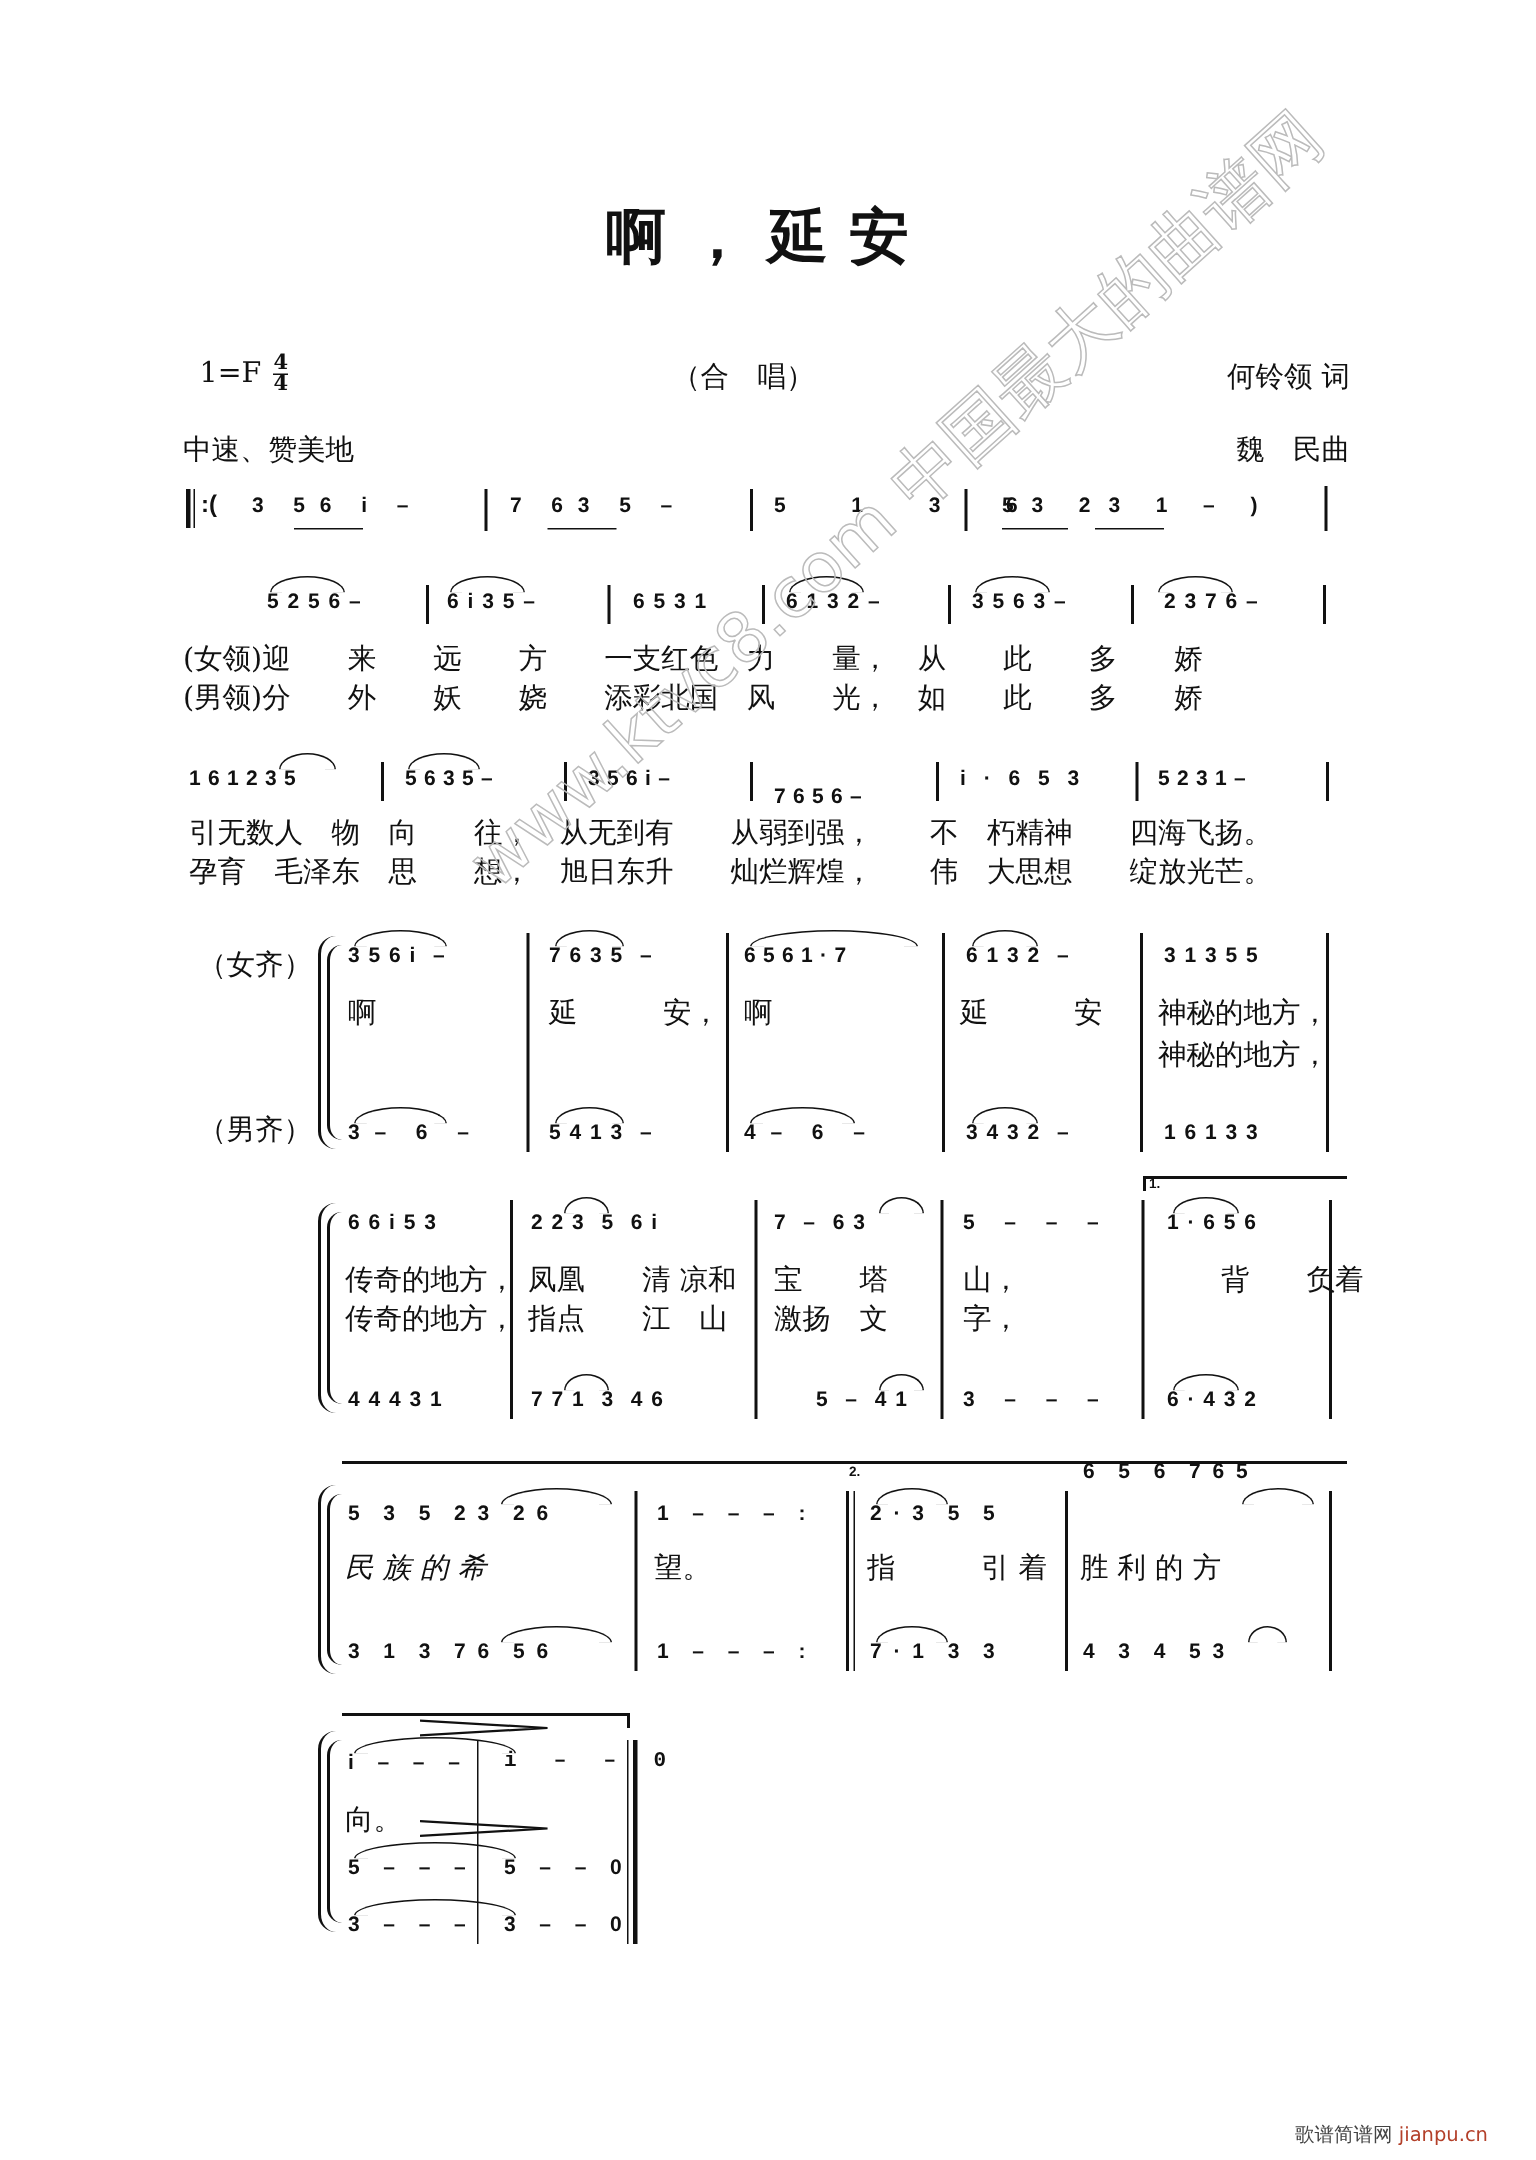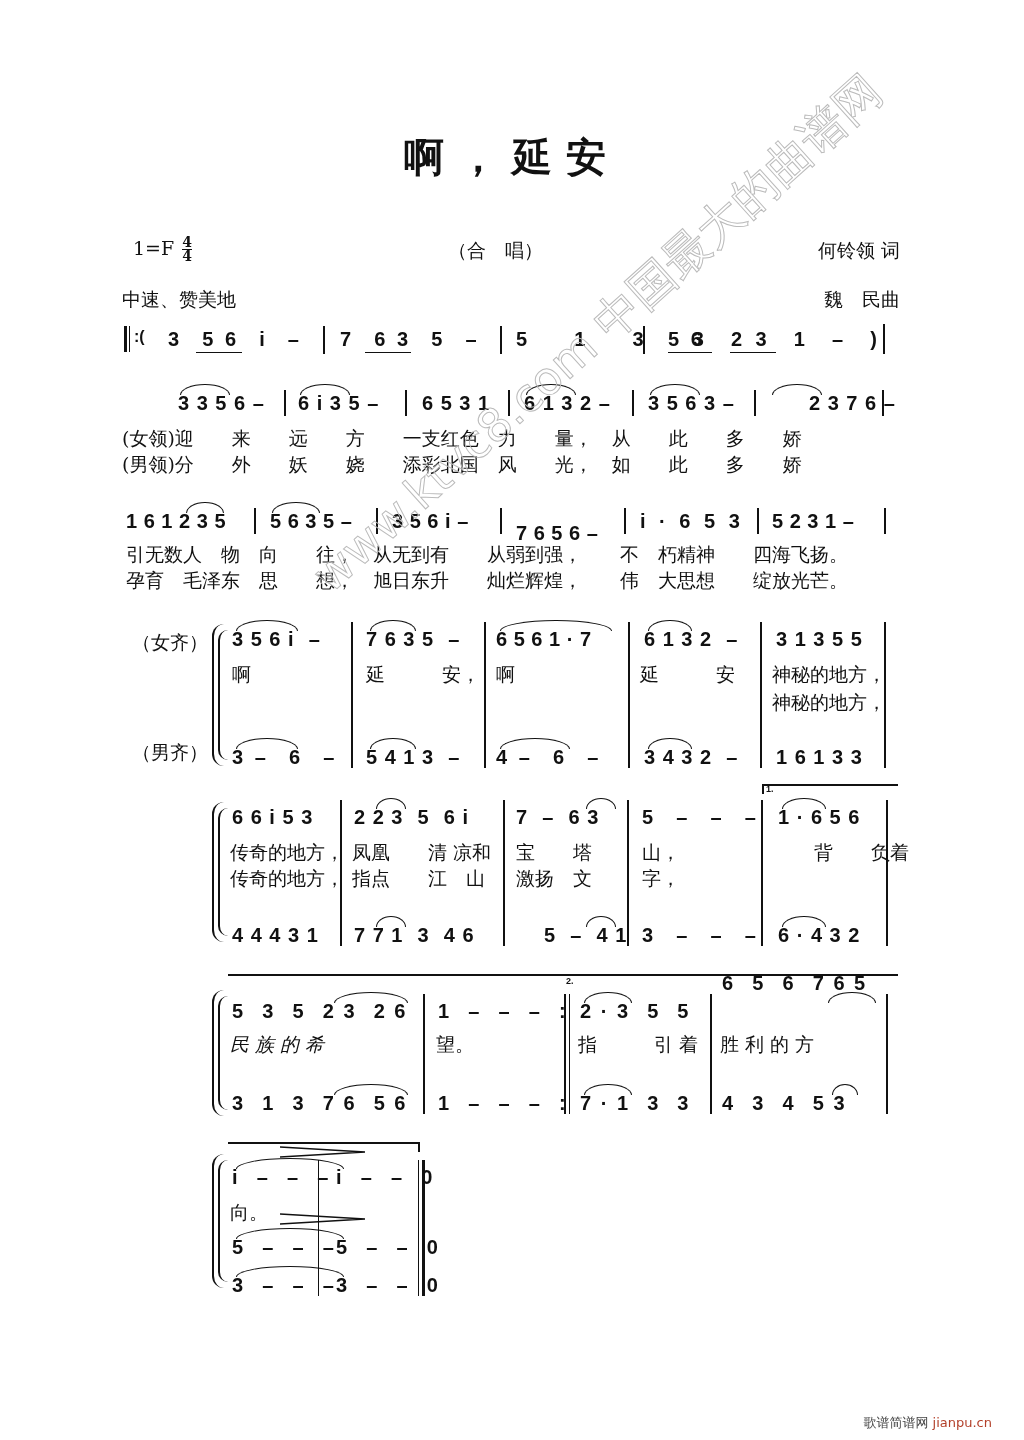--- a/index.html
+++ b/index.html
@@ -3,21 +3,21 @@
 <meta charset="utf-8">
 <style>
   html, body { margin:0; padding:0; }
   body {
     width:1024px; height:1440px; background:#ffffff; position:relative; overflow:hidden;
     font-family:"DejaVu Sans", sans-serif; color:#111;
   }
   .abs { position:absolute; }
   .title { left:0; width:1024px; top:130px; text-align:center; font-size:40px; font-weight:bold; letter-spacing:14px; }
   .meta { font-size:19px; font-family:"DejaVu Serif", serif; }
-  .num { font-family:"Liberation Sans", sans-serif; font-weight:bold; font-size:20px; }
+  .num { font-family:"Liberation Sans", sans-serif; font-weight:bold; font-size:14px; }
   .lyric { font-size:19px; font-family:"DejaVu Serif", serif; white-space:pre; }
   .bar { position:absolute; width:2px; background:#111; }
   .row { position:absolute; white-space:pre; }
   .slur { position:absolute; border:1.5px solid #111; border-bottom:none; border-radius:50% 50% 0 0 / 100% 100% 0 0; height:10px; }
   .brace { position:absolute; border-left:2px solid #111; border-radius:12px 0 0 12px; }
   .watermark { position:absolute; left:300px; top:560px; transform:rotate(-42deg); transform-origin:left top; font-size:46px; color:transparent; -webkit-text-stroke:1px #bbb; font-family:"DejaVu Sans", sans-serif; white-space:nowrap; }
   .footer { right:32px; bottom:8px; font-size:13px; color:#444; }
   .footer .site { color:#b3402a; }
   .voltabar { position:absolute; height:2px; background:#111; }
   .hair { position:absolute; height:0; border-top:1.5px solid #111; }
@@ -51,31 +51,31 @@
   <div class="bar" style="left:643px; top:326px; height:28px;"></div>
   <div class="row num" style="left:668px; top:328px; word-spacing:8px;">5 3  2 3  1  –  )</div>
   <div class="bar" style="left:883px; top:324px; height:30px;"></div>
   <div class="hair" style="left:196px; top:352px; width:46px;"></div>
   <div class="hair" style="left:365px; top:352px; width:46px;"></div>
   <div class="hair" style="left:668px; top:352px; width:44px;"></div>
   <div class="hair" style="left:730px; top:352px; width:46px;"></div>
 </div>
 
 <div>
-  <div class="row num" style="left:178px; top:392px; word-spacing:2px;">3 3 5 6 –</div>
+  <div class="row num" style="left:178px; top:392px; word-spacing:2px;">5 2 5 6 –</div>
   <div class="bar" style="left:284px; top:390px; height:26px;"></div>
   <div class="row num" style="left:298px; top:392px; word-spacing:2px;">6 i 3 5 –</div>
   <div class="bar" style="left:405px; top:390px; height:26px;"></div>
   <div class="row num" style="left:422px; top:392px; word-spacing:2px;">6 5 3 1</div>
   <div class="bar" style="left:508px; top:390px; height:26px;"></div>
   <div class="row num" style="left:524px; top:392px; word-spacing:2px;">6 1 3 2 –</div>
   <div class="bar" style="left:632px; top:390px; height:26px;"></div>
   <div class="row num" style="left:648px; top:392px; word-spacing:2px;">3 5 6 3 –</div>
   <div class="bar" style="left:754px; top:390px; height:26px;"></div>
-  <div class="row num" style="left:809px; top:392px; word-spacing:2px;">2 3 7 6 –</div>
+  <div class="row num" style="left:776px; top:392px; word-spacing:2px;">2 3 7 6 –</div>
   <div class="bar" style="left:882px; top:390px; height:26px;"></div>
   <div class="slur" style="left:180px; top:384px; width:48px;"></div>
   <div class="slur" style="left:300px; top:384px; width:48px;"></div>
   <div class="slur" style="left:526px; top:384px; width:48px;"></div>
   <div class="slur" style="left:650px; top:384px; width:48px;"></div>
   <div class="slur" style="left:772px; top:384px; width:48px;"></div>
   <div class="row lyric" style="left:122px; top:426px;">(女领)迎　　来　　远　　方　　一支红色　力　　量，　从　　此　　多　　娇</div>
   <div class="row lyric" style="left:122px; top:452px;">(男领)分　　外　　妖　　娆　　添彩北国　风　　光，　如　　此　　多　　娇</div>
 </div>
 
@@ -208,21 +208,21 @@
   <div class="slur" style="left:832px; top:1084px; width:24px;"></div>
 </div>
 
 <div>
   <div class="voltabar" style="left:228px; top:1142px; width:192px;"></div>
   <div class="abs" style="left:418px; top:1142px; width:2px; height:10px; background:#111;"></div>
   <div class="brace" style="left:212px; top:1154px; height:134px; width:10px;"></div>
   <div class="brace" style="left:218px; top:1160px; height:122px; width:8px;"></div>
   <div class="row num" style="left:232px; top:1166px; word-spacing:4px;">i  –  –  –</div>
   <div class="bar" style="left:318px; top:1160px; height:136px; width:1px;"></div>
-  <div class="row num" style="left:336px; top:1166px; word-spacing:4px;">i  –  –  0</div>
+  <div class="row num" style="left:336px; top:1166px; word-spacing:4px;font-family:Liberation Mono, monospace;">i  –  –  0</div>
   <div class="bar" style="left:418px; top:1160px; height:136px; width:1px;"></div>
   <div class="bar" style="left:422px; top:1160px; height:136px; width:3px;"></div>
   <div class="slur" style="left:236px; top:1158px; width:106px;"></div>
   <div class="row lyric" style="left:230px; top:1200px;">向。</div>
   <div class="row num" style="left:232px; top:1236px; word-spacing:4px;">5  –  –  –</div>
   <div class="row num" style="left:336px; top:1236px; word-spacing:4px;">5  –  –  0</div>
   <div class="slur" style="left:236px; top:1228px; width:106px;"></div>
   <div class="row num" style="left:232px; top:1274px; word-spacing:4px;">3  –  –  –</div>
   <div class="row num" style="left:336px; top:1274px; word-spacing:4px;">3  –  –  0</div>
   <div class="slur" style="left:236px; top:1266px; width:106px;"></div>

